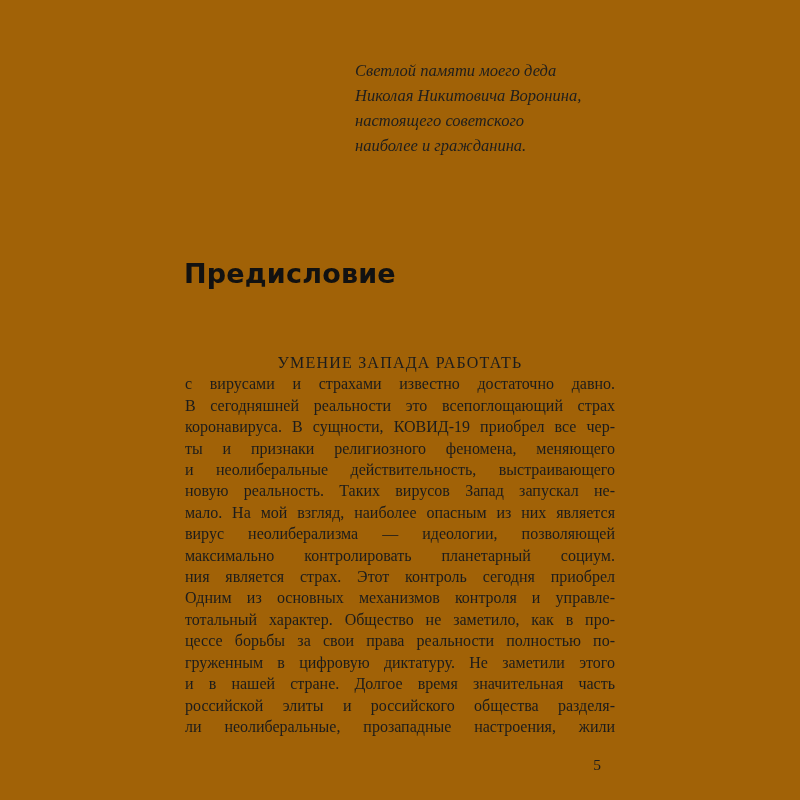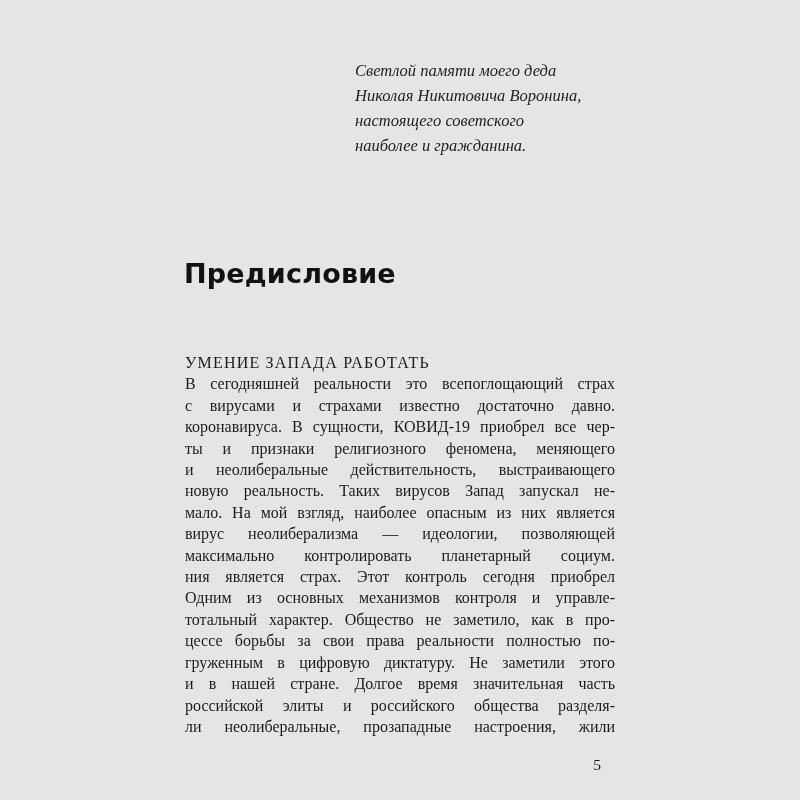--- a/index.html
+++ b/index.html
@@ -4,21 +4,21 @@
 <style>
   html, body {
     margin: 0;
     padding: 0;
     background: #ffffff;
   }
   .page {
     position: relative;
     width: 800px;
     height: 800px;
-    background: #e5e5e5;
+    background: #a16207;
     color: #1c1c1c;
     font-family: "Liberation Serif", "DejaVu Serif", serif;
     overflow: hidden;
   }
   .dedication {
     position: absolute;
     left: 355px;
     top: 58px;
     font-style: italic;
     font-size: 16.5px;
@@ -38,21 +38,21 @@
   .body-text {
     position: absolute;
     left: 185px;
     top: 352px;
     width: 430px;
     font-size: 16px;
     line-height: 21.4px;
     color: #1c1c1c;
   }
   .lead-line {
-    text-align: left;
+    text-align: center;
     letter-spacing: 1.2px;
   }
   .line {
     text-align: justify;
     text-align-last: justify;
   }
   .page-number {
     position: absolute;
     left: 185px;
     top: 756px;
@@ -74,22 +74,22 @@
     <div>Светлой памяти моего деда</div>
     <div>Николая Никитовича Воронина,</div>
     <div>настоящего советского</div>
     <div>наиболее и гражданина.</div>
   </div>
 
   <h1 class="chapter-heading">Предисловие</h1>
 
   <div class="body-text">
     <div class="lead-line">УМЕНИЕ ЗАПАДА РАБОТАТЬ</div>
+    <div class="line">с вирусами и страхами известно достаточно давно.</div>
     <div class="line">В сегодняшней реальности это всепоглощающий страх</div>
-    <div class="line">с вирусами и страхами известно достаточно давно.</div>
     <div class="line">коронавируса. В сущности, КОВИД-19 приобрел все чер-</div>
     <div class="line">ты и признаки религиозного феномена, меняющего</div>
     <div class="line">и неолиберальные действительность, выстраивающего</div>
     <div class="line">новую реальность. Таких вирусов Запад запускал не-</div>
     <div class="line">мало. На мой взгляд, наиболее опасным из них является</div>
     <div class="line">вирус неолиберализма — идеологии, позволяющей</div>
     <div class="line">максимально контролировать планетарный социум.</div>
     <div class="line">ния является страх. Этот контроль сегодня приобрел</div>
     <div class="line">Одним из основных механизмов контроля и управле-</div>
     <div class="line">тотальный характер. Общество не заметило, как в про-</div>

